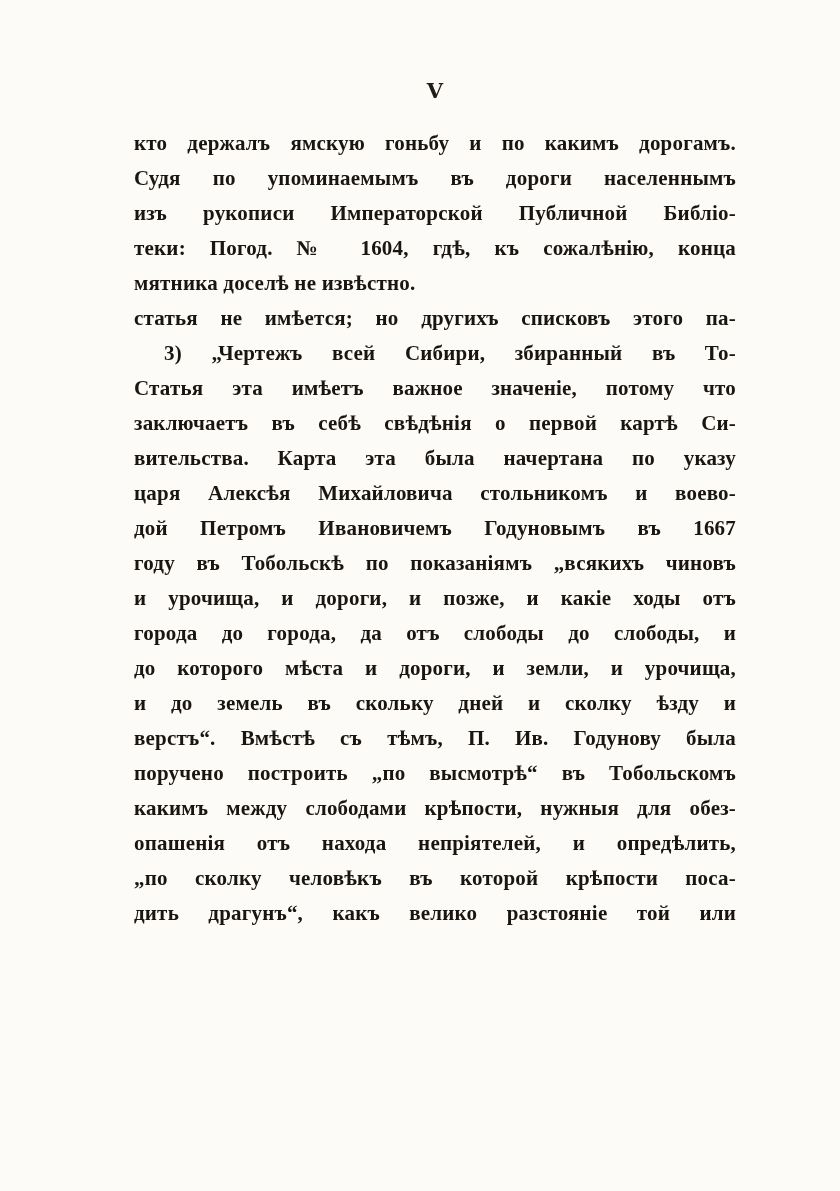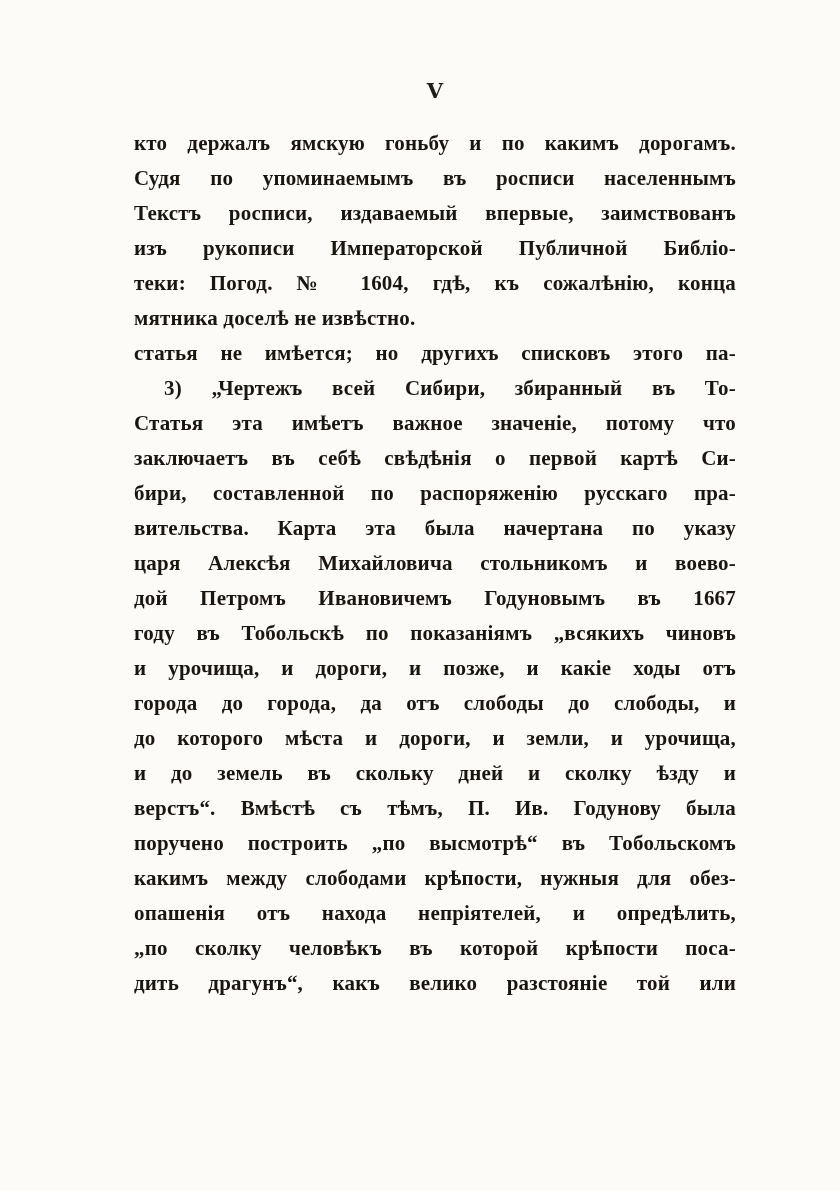--- a/index.html
+++ b/index.html
@@ -53,30 +53,28 @@
     text-indent: 30px;
   }
 </style>
 </head>
 <body>
 
 <div class="page">
   <div class="page-number">V</div>
   <div class="text-block">
     <div class="line">кто держалъ ямскую гоньбу и по какимъ дорогамъ.</div>
-    <div class="line">Судя по упоминаемымъ въ росписи населеннымъ</div>
-    <div class="line">Текстъ росписи, издаваемый впервые, заимствованъ</div>
+    <div class="line">Судя по упоминаемымъ въ дороги населеннымъ</div>
     <div class="line">изъ рукописи Императорской Публичной Библіо-</div>
     <div class="line">теки: Погод. № 1604, гдѣ, къ сожалѣнію, конца</div>
     <div class="line para-end">мятника доселѣ не извѣстно.</div>
     <div class="line">статья не имѣется; но другихъ списковъ этого па-</div>
     <div class="line indent">3) „Чертежъ всей Сибири, збиранный въ То-</div>
     <div class="line">Статья эта имѣетъ важное значеніе, потому что</div>
     <div class="line">заключаетъ въ себѣ свѣдѣнія о первой картѣ Си-</div>
-    <div class="line">бири, составленной по распоряженію русскаго пра-</div>
     <div class="line">вительства. Карта эта была начертана по указу</div>
     <div class="line">царя Алексѣя Михайловича стольникомъ и воево-</div>
     <div class="line">дой Петромъ Ивановичемъ Годуновымъ въ 1667</div>
     <div class="line">году въ Тобольскѣ по показаніямъ „всякихъ чиновъ</div>
     <div class="line">и урочища, и дороги, и позже, и какіе ходы отъ</div>
     <div class="line">города до города, да отъ слободы до слободы, и</div>
     <div class="line">до которого мѣста и дороги, и земли, и урочища,</div>
     <div class="line">и до земель въ скольку дней и сколку ѣзду и</div>
     <div class="line">верстъ“. Вмѣстѣ съ тѣмъ, П. Ив. Годунову была</div>
     <div class="line">поручено построить „по высмотрѣ“ въ Тобольскомъ</div>

